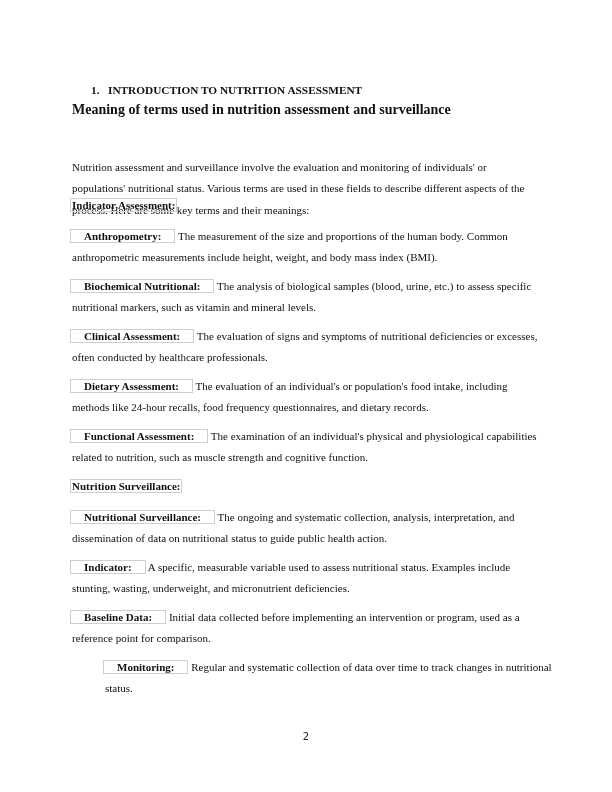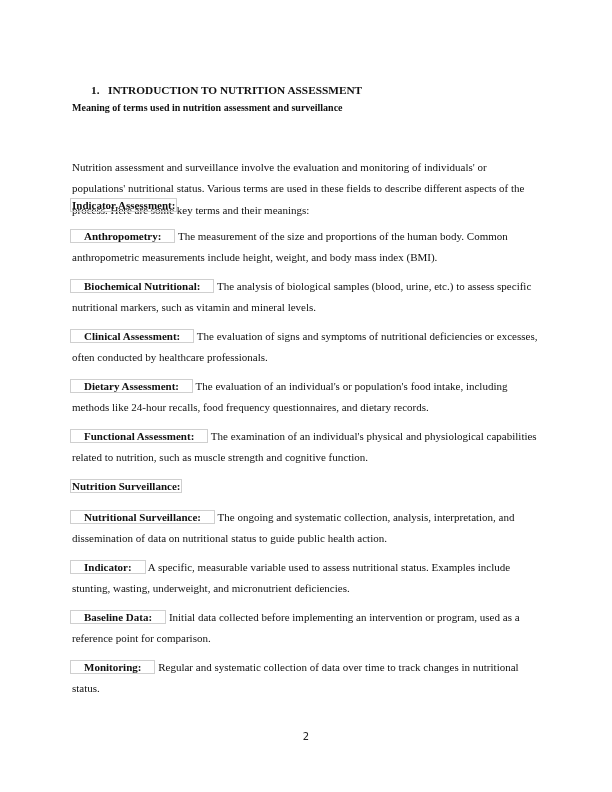--- a/index.html
+++ b/index.html
@@ -1,21 +1,21 @@
 <!DOCTYPE html>
 <html><head>
 <meta charset="utf-8">
 <style>
   html, body { margin: 0; padding: 0; background: #ffffff; }
   body { width: 612px; height: 792px; position: relative; overflow: hidden;
          font-family: "Liberation Serif", "DejaVu Serif", serif; color: #111; }
   .page { position: absolute; left: 0; top: 0; width: 612px; height: 792px; }
   .h1 { position: absolute; left: 91px; top: 72px; font-size: 11.3px; font-weight: bold; white-space: nowrap; margin-top: 12px; }
   .h1 .num { display: inline-block; width: 17px; }
-  .h2 { position: absolute; left: 72px; top: 102px; font-size: 10px; font-weight: bold; white-space: nowrap; }
+  .h2 { position: absolute; left: 72px; top: 102px; font-size: 14px; font-weight: bold; white-space: nowrap; }
   .para { position: absolute; left: 72px; width: 470px; font-size: 11px; line-height: 21.3px; }
   .term { font-weight: bold; border: 1px solid #cfcfcf; padding: 0 13px; margin-left: -2px; }
   .section { position: absolute; left: 72px; font-size: 11px; font-weight: bold; }
   .section span { border: 1px solid #cfcfcf; padding: 0 1px; margin-left: -2px; }
   .pagenum { position: absolute; left: 0; width: 612px; text-align: center; top: 731px;
              font-family: "DejaVu Sans", sans-serif; font-size: 10px; color: #222; }
 </style>
 </head>
 <body>
 
@@ -40,17 +40,17 @@
   <div class="para" style="top:426px;"><span class="term">Functional Assessment:</span><span> The examination of an individual's physical and physiological capabilities related to nutrition, such as muscle strength and cognitive function.</span></div>
 
   <div class="section" style="top:480px;"><span>Nutrition Surveillance:</span></div>
 
   <div class="para" style="top:507px;"><span class="term">Nutritional Surveillance:</span><span> The ongoing and systematic collection, analysis, interpretation, and dissemination of data on nutritional status to guide public health action.</span></div>
 
   <div class="para" style="top:557px;"><span class="term">Indicator:</span><span> A specific, measurable variable used to assess nutritional status. Examples include stunting, wasting, underweight, and micronutrient deficiencies.</span></div>
 
   <div class="para" style="top:607px;"><span class="term">Baseline Data:</span><span> Initial data collected before implementing an intervention or program, used as a reference point for comparison.</span></div>
 
-  <div class="para" style="top:657px;"><span class="term">Monitoring:</span><span> Regular and systematic collection of data over time to track changes in nutritional status.</span></div>
+  <div class="para" style="top:657px;margin-left:33px;"><span class="term">Monitoring:</span><span> Regular and systematic collection of data over time to track changes in nutritional status.</span></div>
 
   <div class="pagenum">2</div>
 
 </div>
 
 </body></html>

